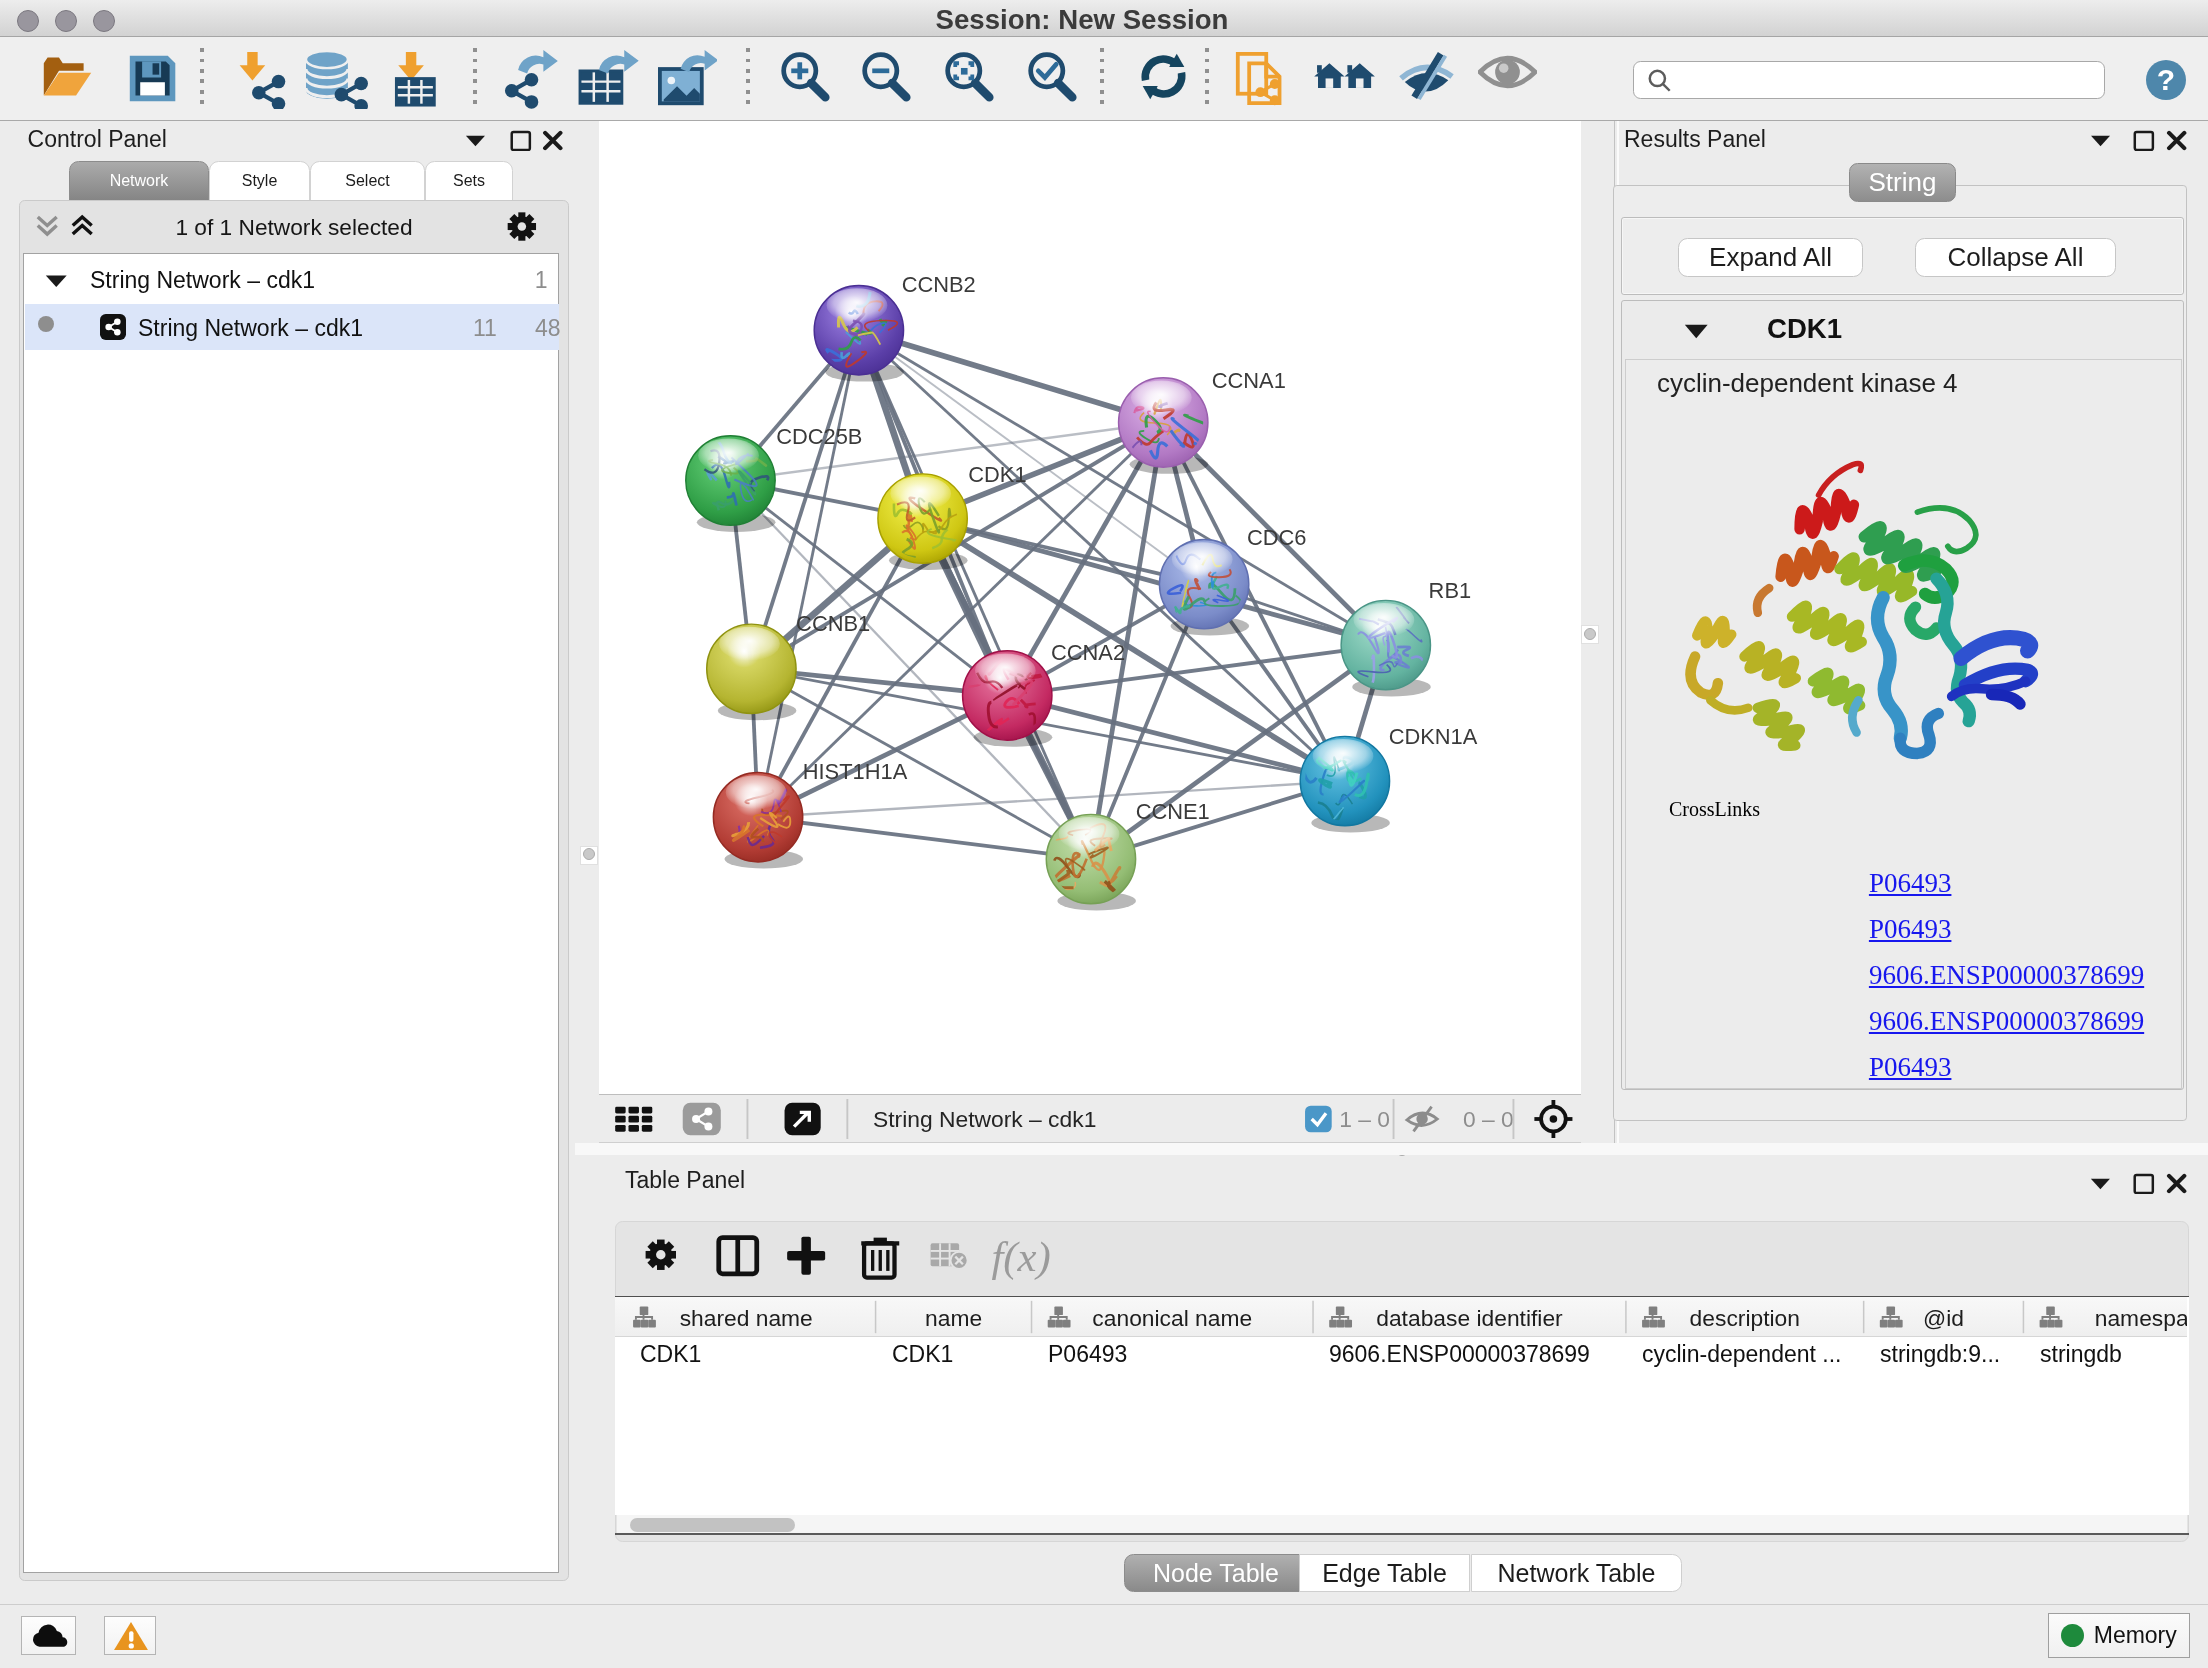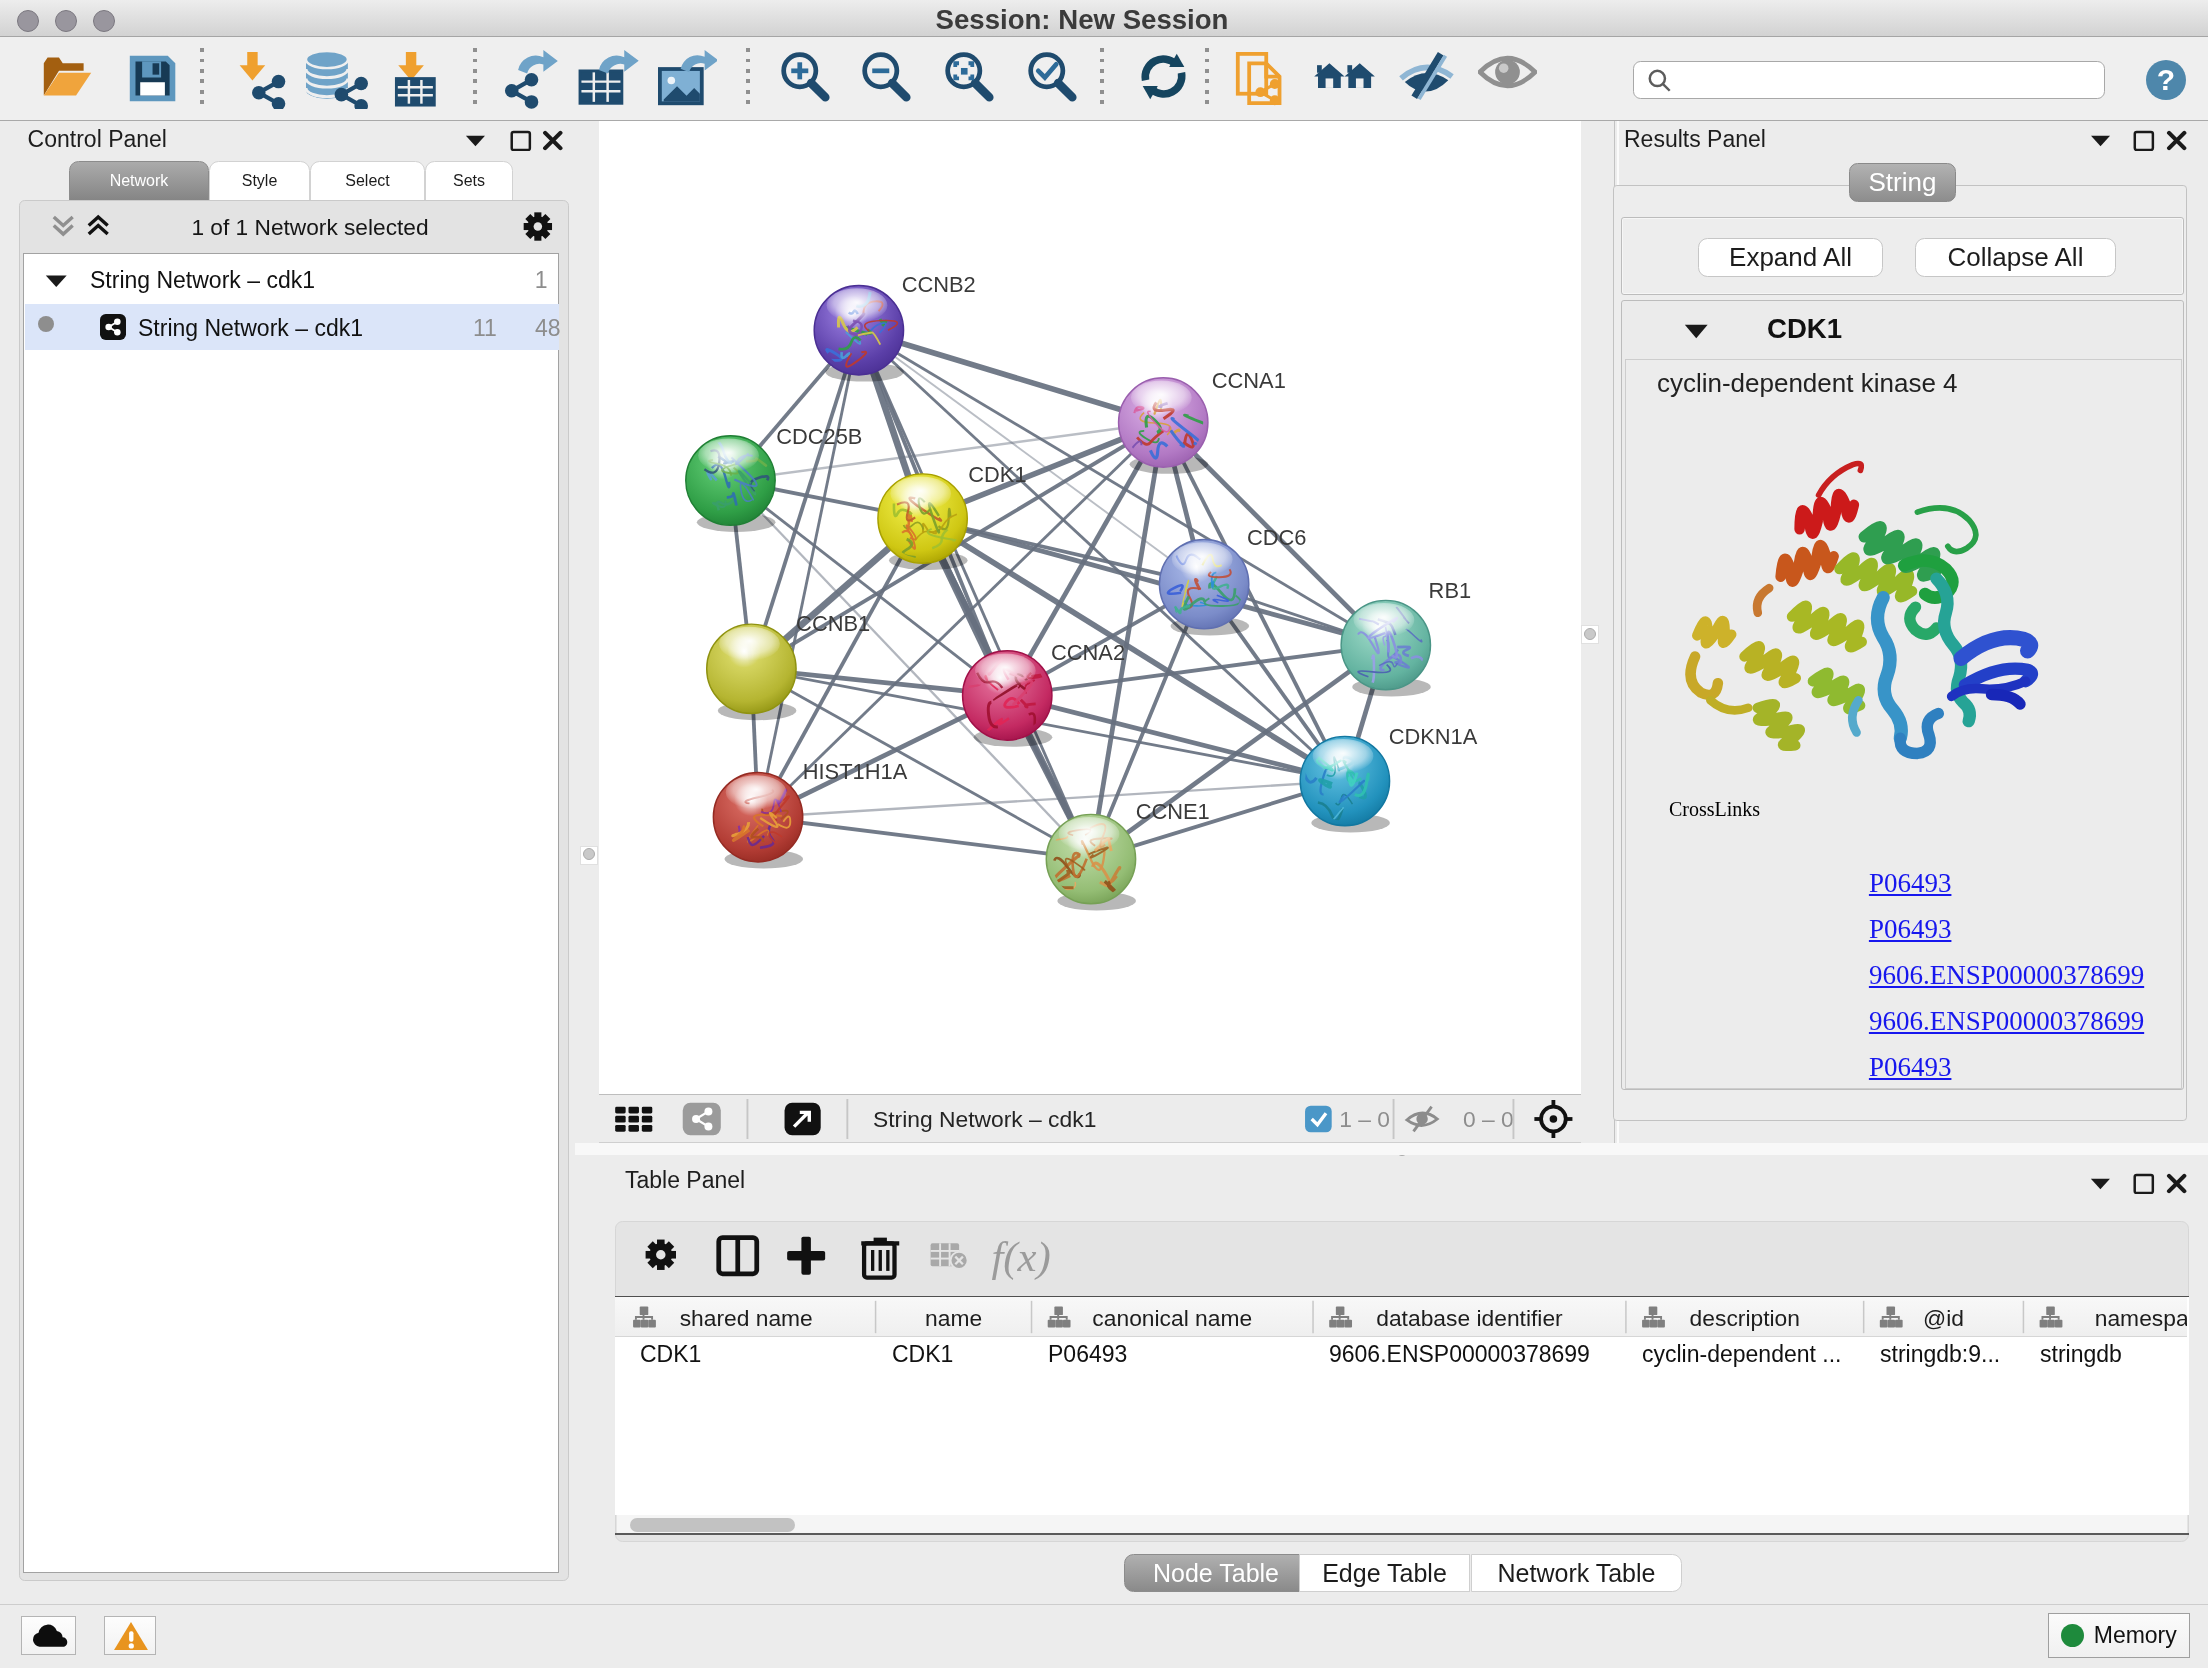--- a/index.html
+++ b/index.html
@@ -23,21 +23,21 @@
 .ptitle { font-size:23px; color:#1d1d1d; }
 
 #cp-title { left:27.6px; top:126px; }
 
 .tab { position:absolute; top:161px; height:40px; font-size:16px; color:#1c1c1c;
   background:#fff; border:1px solid #d2d2d2; text-align:center; line-height:38px;
   border-radius:9.5px 9.5px 0 0; }
 .tabsel { background:linear-gradient(#ababab,#858585); color:#fff; border:1px solid #8c8c8c; }
 #cp-box { left:19px; top:200px; width:550px; height:1381px; background:#e3e3e3;
   border:1px solid #cacaca; border-radius:5.7px; }
-#cp-subhead { left:19px; top:201px; width:550px; height:52px;padding-left:16px; }
+#cp-subhead { left:19px; top:201px; width:550px; height:52px; }
 #cp-list { left:23px; top:253px; width:536px; height:1320px; background:#fff;
   border:1px solid #a2a2a2; }
 .cprow { position:absolute; left:1px; width:534px; height:46px; font-size:23px; color:#111; }
 
 #netview { left:599px; top:121px; width:982px; height:973px; background:#fff; }
 #netstatus { left:599px; top:1094px; width:982px; height:49px; background:#ececec;
   border-top:1px solid #bdbdbd; border-bottom:1px solid #cfcfcf; }
 
 #rp-border1 { left:1614px; top:121px; width:1px; height:1024px; background:#c2c2c2; }
 #rp-border2 { left:1617px; top:121px; width:1.9px; height:1024px; background:#fbfbfb; }
@@ -771,21 +771,21 @@
 <div class="abs" id="rp-border2"></div>
 <div class="abs ptitle" id="rp-title">Results Panel</div>
 <svg class="abs" style="left:2091px; top:130px;" width="99" height="21" viewBox="0 0 104 22">
   <path d="M0 6 L20 6 L10 17 Z" fill="#1a1a1a"></path>
   <rect x="46" y="2" width="19" height="19" rx="2" fill="none" stroke="#1a1a1a" stroke-width="2.6"></rect>
   <path d="M82 3 L98 19 M98 3 L82 19" stroke="#1a1a1a" stroke-width="4.4" stroke-linecap="round"></path>
 </svg>
 <div class="abs" id="string-outer"></div>
 <div class="abs" id="string-tab">String</div>
 <div class="abs" id="rp-boxA">
-  <div class="rbtn" style="left:76px; width:185px;">Expand All</div>
+  <div class="rbtn" style="left:56px; width:185px;">Expand All</div>
   <div class="rbtn" style="left:293px; width:201px;">Collapse All</div>
 </div>
 <div class="abs" id="rp-boxB">
   <svg width="28.5" height="23" style="position:absolute;left:60px;top:19px;" viewBox="0 0 30 24">
       <path d="M3 5 L27 5 L15 19 Z" fill="#1a1a1a"></path>
     </svg>
   <div style="position:absolute;left:145px;top:12.4px;font-size:27.6px;font-weight:bold;color:#111;">CDK1</div>
   <div id="rp-desc">
     <div style="position:absolute;left:31px;top:7.6px;font-size:26px;color:#222;">cyclin-dependent kinase 4</div>
     <svg id="protein" style="position:absolute;left:52px;top:95px;" width="361" height="309" viewBox="0 0 380 325">

